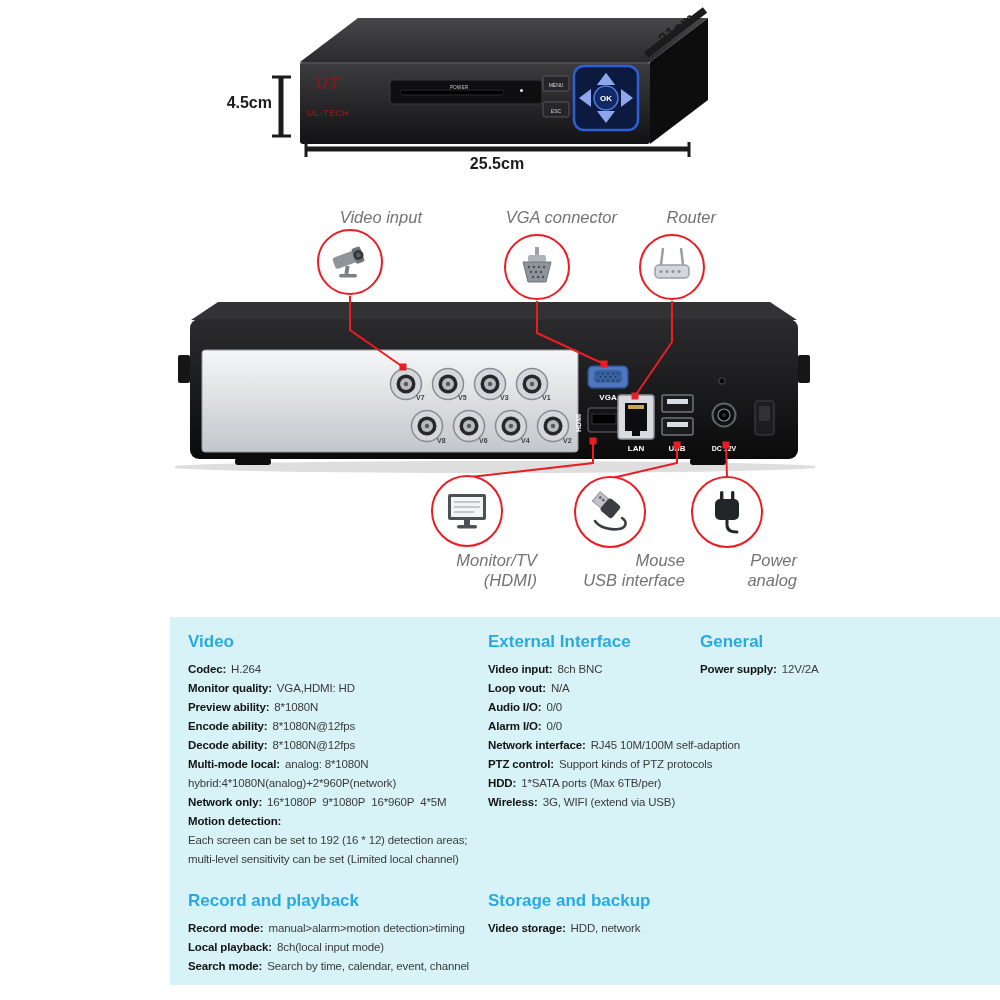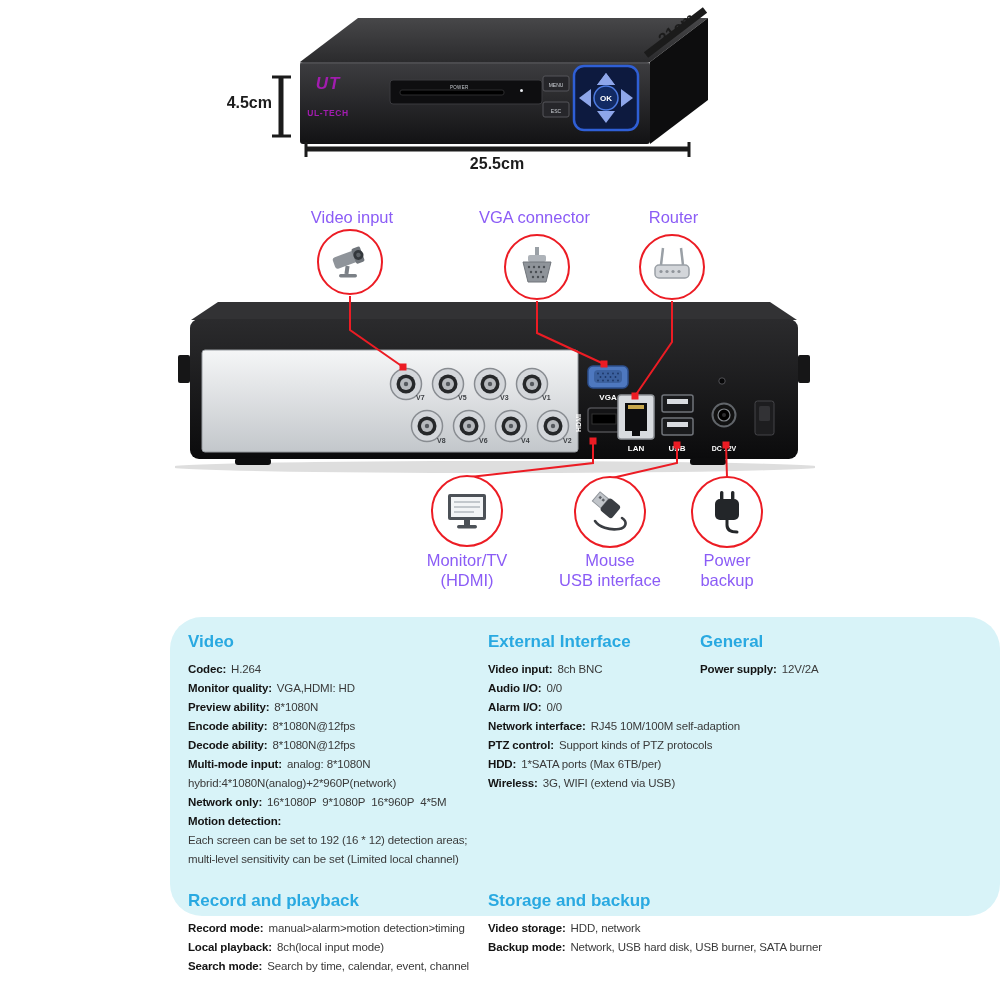--- a/index.html
+++ b/index.html
@@ -3,35 +3,35 @@
 <meta charset="utf-8">
 <style>
   * { margin:0; padding:0; box-sizing:border-box; }
   html,body { background:#fff; }
   .stage { position:relative; width:1000px; height:1000px; background:#ffffff;
            font-family:"Liberation Sans", sans-serif; overflow:hidden; }
   .abs { position:absolute; }
   svg text { font-family:"Liberation Sans", sans-serif; }
 
   .dim-label { position:absolute; font-size:16px; font-weight:600; color:#1c1c1c; }
-  .callout-label { position:absolute; font-size:16.5px; color:#8b5cf6; text-align:center; line-height:20px; }
+  .callout-label { position:absolute; font-size:16.5px; color:#737373; text-align:right; line-height:20px;font-style:italic; }
 
   .bubble { position:absolute; background:#fff; border:2px solid #ec1c24; border-radius:50%;
             display:flex; align-items:center; justify-content:center; }
   .bubble-s { width:66px; height:66px; }
   .bubble-l { width:72px; height:72px; }
 
-  .spec-panel { position:absolute; left:170px; top:617px; width:830px; height:299px; background:#d8f3f8;border-radius:32px; }
+  .spec-panel { position:absolute; left:170px; top:617px; width:830px; height:368px; background:#d8f3f8; }
   .spec-col { position:absolute; }
   .spec-title { font-size:17px; font-weight:bold; color:#29a9e1; line-height:20px; margin-bottom:8px; }
   .spec-row { font-size:11.5px; line-height:19px; color:#3a3a3a; white-space:pre; letter-spacing:-0.15px; }
   .spec-row .k { font-weight:bold; color:#141414; margin-right:5px;text-align:right; }
   .spec-row .k:empty { display:none; margin:0; }
 
-  .logo-box { position:absolute; left:298px; top:75px; width:60px; text-align:center; color:#a21caf; }
+  .logo-box { position:absolute; left:298px; top:75px; width:60px; text-align:center; color:#7f1d1d; }
   .logo-mark { font-size:17px; font-weight:bold; font-style:italic; letter-spacing:1px; line-height:18px; }
   .logo-name { font-size:8.5px; font-weight:bold; letter-spacing:0.6px; margin-top:15px; }
   .power-label { position:absolute; left:450px; top:85px; font-size:4.5px; color:#c9cdd3; letter-spacing:0.3px; }
   .power-led { position:absolute; left:520px; top:89px; width:3px; height:3px; border-radius:50%; background:#e8ebef; }
 </style>
 </head>
 <body>
 
 <div class="stage">
 
@@ -339,43 +339,44 @@
   <div class="callout-label" style="left:397px;top:550px;width:140px">
     <div>Monitor/TV</div>
     <div>(HDMI)</div>
   </div>
   <div class="callout-label" style="left:535px;top:550px;width:150px">
     <div>Mouse</div>
     <div>USB interface</div>
   </div>
   <div class="callout-label" style="left:657px;top:550px;width:140px">
     <div>Power</div>
-    <div>backup</div>
+    <div>analog</div>
   </div>
 
   <div class="spec-panel">
 
     <div class="spec-col" style="left:18px;top:15px">
       <div class="spec-title">Video</div>
       <div class="spec-row"><span class="k">Codec:</span><span class="v">H.264</span></div>
       <div class="spec-row"><span class="k">Monitor quality:</span><span class="v">VGA,HDMI: HD</span></div>
       <div class="spec-row"><span class="k">Preview ability:</span><span class="v">8*1080N</span></div>
       <div class="spec-row"><span class="k">Encode ability:</span><span class="v">8*1080N@12fps</span></div>
       <div class="spec-row"><span class="k">Decode ability:</span><span class="v">8*1080N@12fps</span></div>
-      <div class="spec-row"><span class="k">Multi-mode input:</span><span class="v">analog: 8*1080N</span></div>
+      <div class="spec-row"><span class="k">Multi-mode local:</span><span class="v">analog: 8*1080N</span></div>
       <div class="spec-row"><span class="v">hybrid:4*1080N(analog)+2*960P(network)</span></div>
       <div class="spec-row"><span class="k">Network only:</span><span class="v">16*1080P  9*1080P  16*960P  4*5M</span></div>
       <div class="spec-row"><span class="k">Motion detection:</span><span class="v"></span></div>
       <div class="spec-row"><span class="v">Each screen can be set to 192 (16 * 12) detection areas;</span></div>
       <div class="spec-row"><span class="v">multi-level sensitivity can be set (Limited local channel)</span></div>
     </div>
 
     <div class="spec-col" style="left:318px;top:15px">
       <div class="spec-title">External Interface</div>
       <div class="spec-row"><span class="k">Video input:</span><span class="v">8ch BNC</span></div>
+      <div class="spec-row"><span class="k">Loop vout:</span><span class="v">N/A</span></div>
       <div class="spec-row"><span class="k">Audio I/O:</span><span class="v">0/0</span></div>
       <div class="spec-row"><span class="k">Alarm I/O:</span><span class="v">0/0</span></div>
       <div class="spec-row"><span class="k">Network interface:</span><span class="v">RJ45 10M/100M self-adaption</span></div>
       <div class="spec-row"><span class="k">PTZ control:</span><span class="v">Support kinds of PTZ protocols</span></div>
       <div class="spec-row"><span class="k">HDD:</span><span class="v">1*SATA ports (Max 6TB/per)</span></div>
       <div class="spec-row"><span class="k">Wireless:</span><span class="v">3G, WIFI (extend via USB)</span></div>
     </div>
 
     <div class="spec-col" style="left:530px;top:15px">
       <div class="spec-title">General</div>
@@ -385,17 +386,16 @@
     <div class="spec-col" style="left:18px;top:274px">
       <div class="spec-title">Record and playback</div>
       <div class="spec-row"><span class="k">Record mode:</span><span class="v">manual&gt;alarm&gt;motion detection&gt;timing</span></div>
       <div class="spec-row"><span class="k">Local playback:</span><span class="v">8ch(local input mode)</span></div>
       <div class="spec-row"><span class="k">Search mode:</span><span class="v">Search by time, calendar, event, channel</span></div>
     </div>
 
     <div class="spec-col" style="left:318px;top:274px">
       <div class="spec-title">Storage and backup</div>
       <div class="spec-row"><span class="k">Video storage:</span><span class="v">HDD, network</span></div>
-      <div class="spec-row"><span class="k">Backup mode:</span><span class="v">Network, USB hard disk, USB burner, SATA burner</span></div>
     </div>
 
   </div>
 </div>
 
 </body></html>

